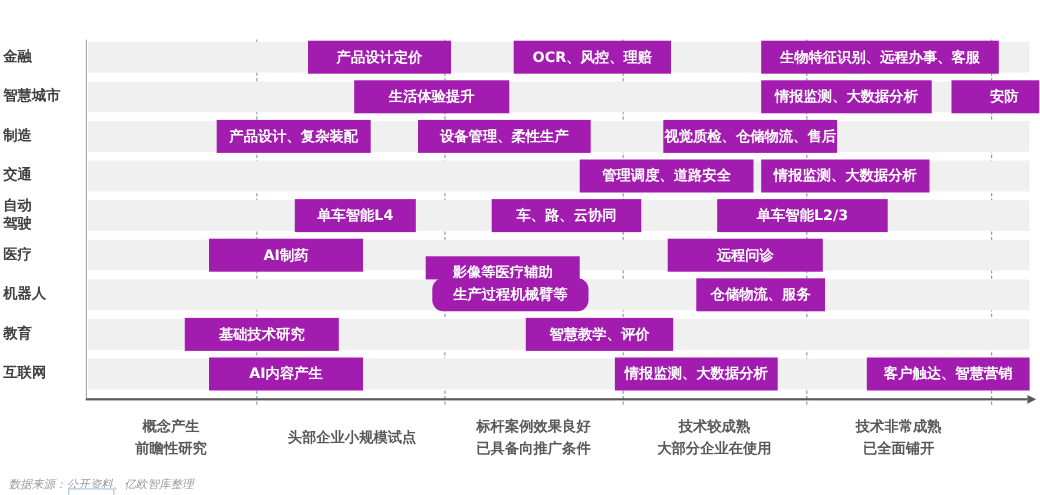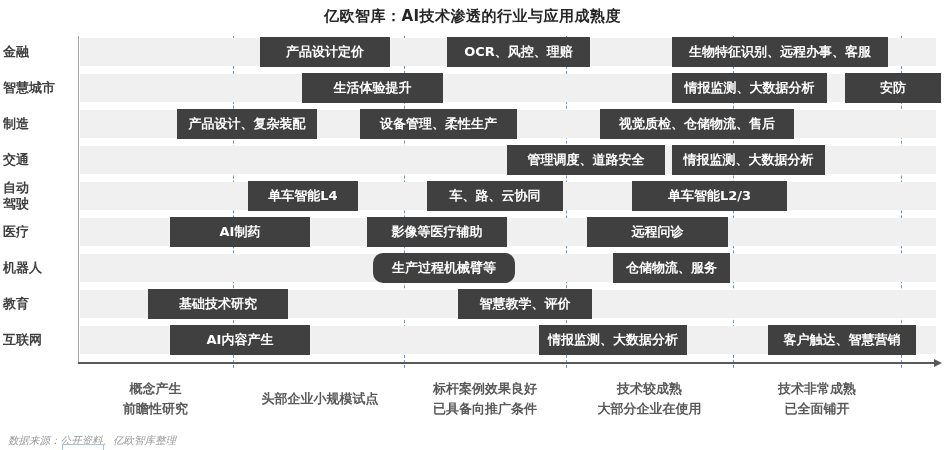--- a/index.html
+++ b/index.html
@@ -9,35 +9,34 @@
          font-size:15px;font-weight:bold;color:#262626;letter-spacing:.5px;}
   .axis-v{position:absolute;width:1px;background:#a6a6a6;}
   .axis-h{position:absolute;height:2px;background:#595959;}
   .arrow-right{position:absolute;width:0;height:0;
       border-top:4px solid transparent;border-bottom:4px solid transparent;
       border-left:8px solid #595959;}
   .dash{position:absolute;width:0;border-left:1px dashed #7096BC;}
   .row-bar{position:absolute;background:#F0F0F1;}
   .row-label{position:absolute;width:72px;text-align:left;color:#404040;
       font-size:13px;font-weight:bold;white-space:pre-line;line-height:1.25;}
-  .app-box{position:absolute;background:#404040;color:#ffffff;font-size:13px;
+  .app-box{position:absolute;background:#a21caf;color:#ffffff;font-size:13px;
       font-weight:bold;display:flex;align-items:center;justify-content:center;
-      white-space:nowrap;overflow:hidden;}
+      white-space:nowrap;overflow:hidden;margin-left:20px;}
   .stage-label{position:absolute;width:180px;text-align:center;color:#595959;
       font-size:13px;font-weight:bold;white-space:pre-line;line-height:1.55;}
   .source-note{position:absolute;left:8px;top:434px;font-size:10.5px;
       font-style:italic;color:#9a9a9a;}
   .partial-box{position:absolute;left:62px;top:444px;width:40px;height:8px;
       border:1px solid #9FC6E8;background:#fff;}
 </style>
 </head>
 <body>
 
 <div id="stage">
-  <div class="title">亿欧智库：AI技术渗透的行业与应用成熟度</div>
 
   <div class="axis-v" style="left:78px;top:36px;height:327px;"></div>
 
   <div id="chart-layers">
       <div class="dash" style="left: 233px; top: 36px; height: 332px;"></div>
       <div class="dash" style="left: 404px; top: 36px; height: 332px;"></div>
       <div class="dash" style="left: 566px; top: 36px; height: 332px;"></div>
       <div class="dash" style="left: 733px; top: 36px; height: 332px;"></div>
       <div class="dash" style="left: 901px; top: 36px; height: 332px;"></div>
       <div class="row-bar" style="left: 80px; top: 38px; width: 856px; height: 28px;"></div>
@@ -47,35 +46,35 @@
       <div class="app-box" style="left: 672px; top: 37px; width: 216px; height: 30px;">生物特征识别、远程办事、客服</div>
       <div class="row-bar" style="left: 80px; top: 74px; width: 856px; height: 28px;"></div>
       <div class="row-label" style="left: 3px; top: 80px;">智慧城市</div>
       <div class="app-box" style="left: 302px; top: 73px; width: 141px; height: 30px;">生活体验提升</div>
       <div class="app-box" style="left: 672px; top: 73px; width: 155px; height: 30px;">情报监测、大数据分析</div>
       <div class="app-box" style="left: 845px; top: 73px; width: 96px; height: 30px;">安防</div>
       <div class="row-bar" style="left: 80px; top: 110px; width: 856px; height: 28px;"></div>
       <div class="row-label" style="left: 3px; top: 116px;">制造</div>
       <div class="app-box" style="left: 177px; top: 109px; width: 140px; height: 30px;">产品设计、复杂装配</div>
       <div class="app-box" style="left: 360px; top: 109px; width: 157px; height: 30px;">设备管理、柔性生产</div>
-      <div class="app-box" style="left: 600px; top: 109px; width: 194px; height: 30px;">视觉质检、仓储物流、售后</div>
+      <div class="app-box" style="left: 583px; top: 109px; width: 158px; height: 30px;">视觉质检、仓储物流、售后</div>
       <div class="row-bar" style="left: 80px; top: 146px; width: 856px; height: 28px;"></div>
       <div class="row-label" style="left: 3px; top: 152px;">交通</div>
       <div class="app-box" style="left: 507px; top: 145px; width: 158px; height: 30px;">管理调度、道路安全</div>
       <div class="app-box" style="left: 672px; top: 145px; width: 153px; height: 30px;">情报监测、大数据分析</div>
       <div class="row-bar" style="left: 80px; top: 182px; width: 856px; height: 28px;"></div>
       <div class="row-label" style="left: 3px; top: 180px;">自动
 驾驶</div>
       <div class="app-box" style="left: 248px; top: 181px; width: 110px; height: 30px;">单车智能L4</div>
       <div class="app-box" style="left: 427px; top: 181px; width: 136px; height: 30px;">车、路、云协同</div>
       <div class="app-box" style="left: 632px; top: 181px; width: 155px; height: 30px;">单车智能L2/3</div>
       <div class="row-bar" style="left: 80px; top: 218px; width: 856px; height: 28px;"></div>
       <div class="row-label" style="left: 3px; top: 224px;">医疗</div>
       <div class="app-box" style="left: 170px; top: 217px; width: 140px; height: 30px;">AI制药</div>
-      <div class="app-box" style="left: 367px; top: 217px; width: 140px; height: 30px;">影像等医疗辅助</div>
+      <div class="app-box" style="left: 367px; top: 233px; width: 140px; height: 30px;">影像等医疗辅助</div>
       <div class="app-box" style="left: 587px; top: 217px; width: 141px; height: 30px;">远程问诊</div>
       <div class="row-bar" style="left: 80px; top: 254px; width: 856px; height: 28px;"></div>
       <div class="row-label" style="left: 3px; top: 260px;">机器人</div>
       <div class="app-box" style="left: 373px; top: 253px; width: 142px; height: 30px; border-radius: 10px;">生产过程机械臂等</div>
       <div class="app-box" style="left: 613px; top: 253px; width: 117px; height: 30px;">仓储物流、服务</div>
       <div class="row-bar" style="left: 80px; top: 290px; width: 856px; height: 28px;"></div>
       <div class="row-label" style="left: 3px; top: 296px;">教育</div>
       <div class="app-box" style="left: 148px; top: 289px; width: 140px; height: 30px;">基础技术研究</div>
       <div class="app-box" style="left: 458px; top: 289px; width: 134px; height: 30px;">智慧教学、评价</div>
       <div class="row-bar" style="left: 80px; top: 326px; width: 856px; height: 28px;"></div>

